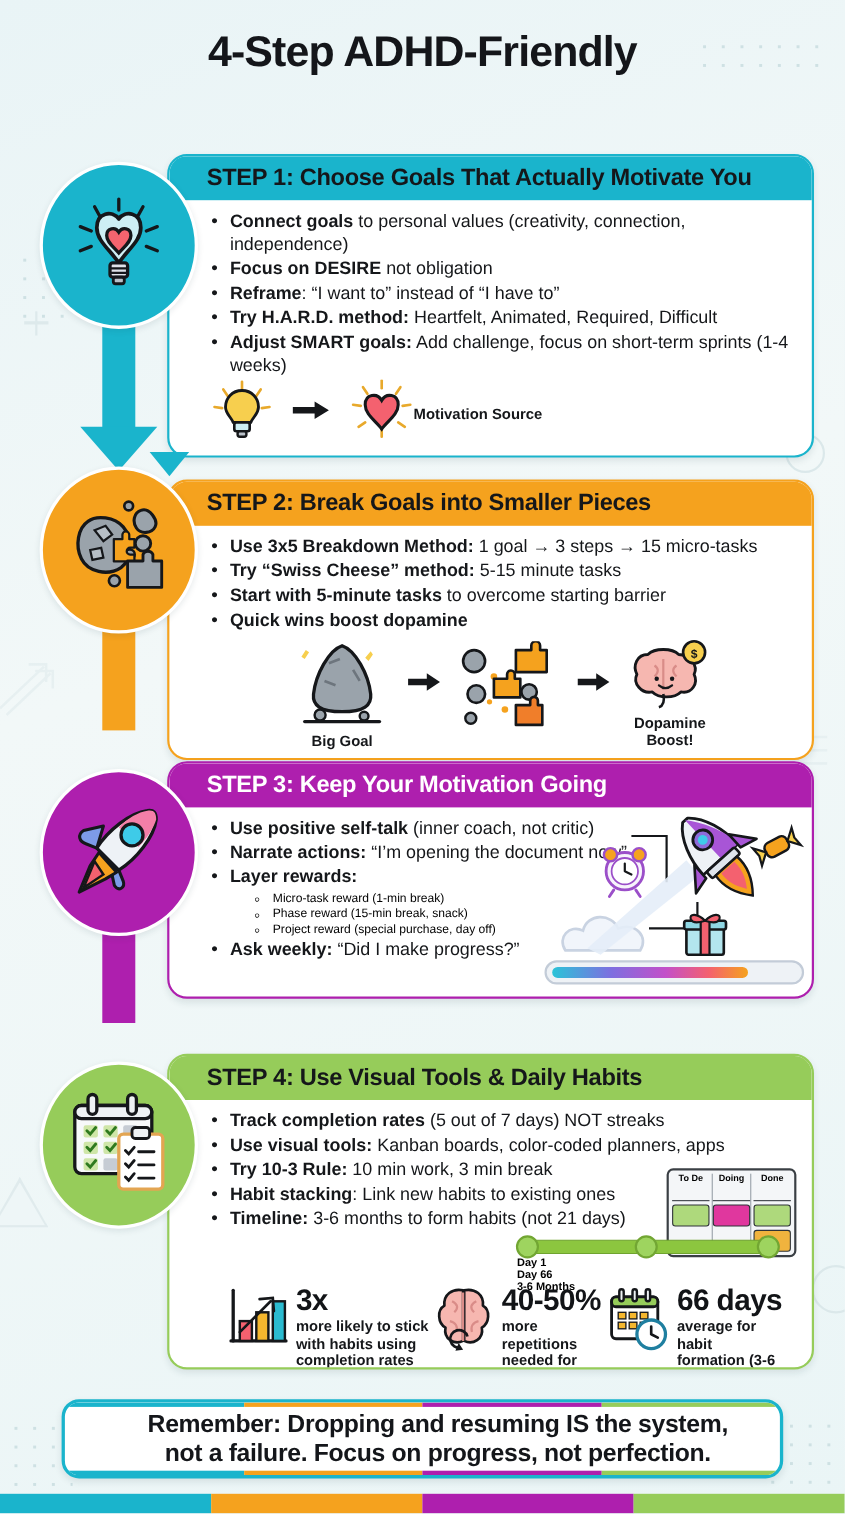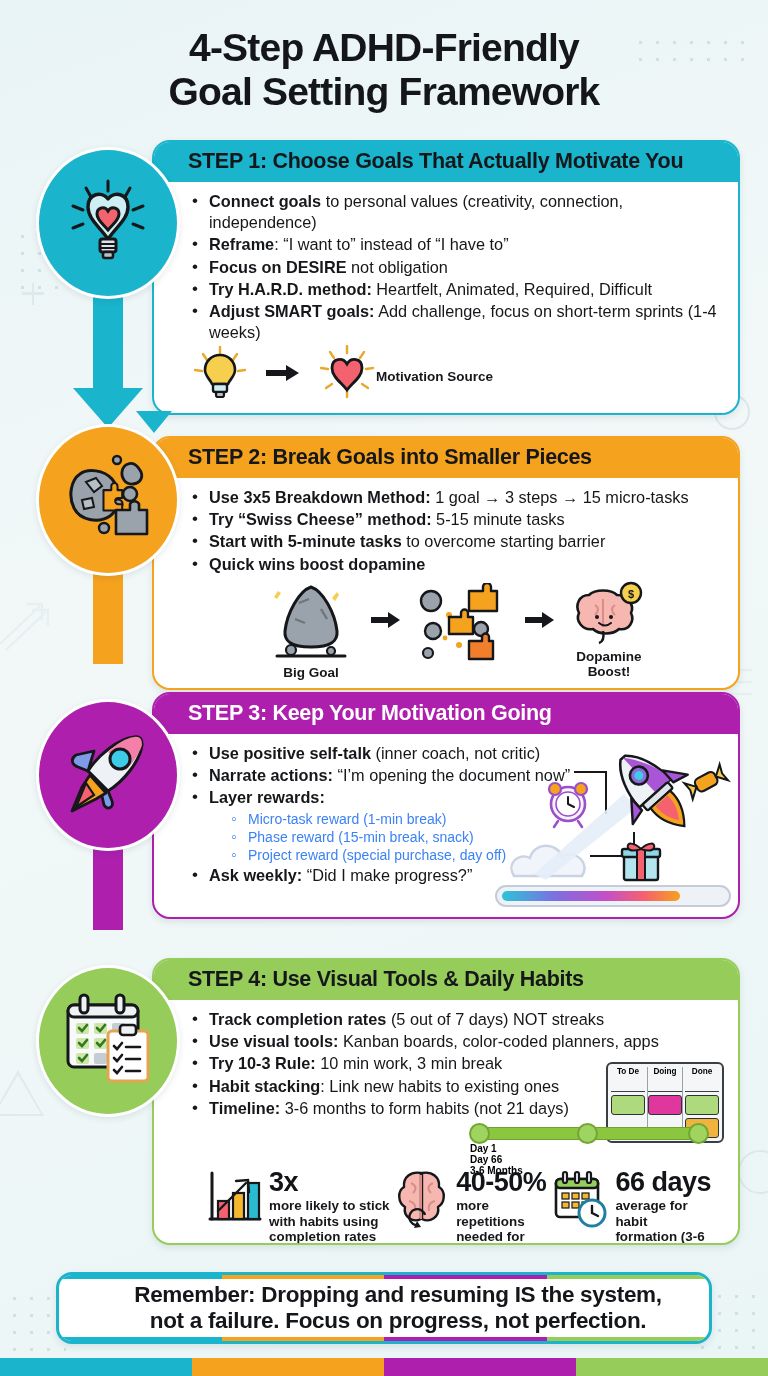--- a/index.html
+++ b/index.html
@@ -84,21 +84,21 @@
     color: #15171a;
     margin-bottom: 1px;
   }
   ul.bullets > li::before {
     content:"•"; position:absolute; left:0; top:-1px;
     font-size: 17px; color:#15171a;
   }
   ul.sub { list-style:none; margin-left: 22px; margin-top:1px;}
   ul.sub > li {
     position: relative; padding-left: 17px;
-    font-size: 14px; line-height: 1.30; color:#3b82f6;
+    font-size: 11px; line-height: 1.30; color:#000000;
   }
   ul.sub > li::before {
     content:"◦"; position:absolute; left:0; top:-1px; font-size:16px;
   }
   b.lead { font-weight: 800; }
 
   
   .bubble {
     position: absolute;
     width: 144px; height: 152px;
@@ -195,21 +195,20 @@
   </div>
   <div class="deco arrow-deco" style="right:2px;top:660px;width:60px;height:60px;">
     <svg width="60" height="60" viewBox="0 0 60 60">
       <path d="M20 10 L46 10 M14 22 L46 22 M22 34 L46 34" fill="none" stroke="#dde9eb" stroke-width="2.4"></path>
     </svg>
   </div>
   <div class="deco ring" style="right:-14px;top:1150px;width:44px;height:44px;"></div>
 
   <div class="title">
     <span>4-Step ADHD-Friendly</span>
-    <span class="l2">Goal Setting Framework</span>
   </div>
 
   <div class="bubble" style="--c:#1AB4CC; left:36px; top:147px;">
     <span>
       <svg width="96" height="96" viewBox="0 0 96 96">
         <g stroke="#15171A" stroke-width="3" stroke-linecap="round">
           <line x1="48" y1="8" x2="48" y2="18"></line>
           <line x1="26" y1="15" x2="31" y2="24"></line>
           <line x1="70" y1="15" x2="65" y2="24"></line>
           <line x1="13" y1="33" x2="23" y2="37"></line>
@@ -228,22 +227,22 @@
   </div>
   <div class="stem" style="--c:#1AB4CC; background:#1AB4CC; left:93px; top:290px; height:100px;"></div>
   <div class="arrowhead" style="--c:#1AB4CC; border-top-color:#1AB4CC; left:73px; top:388px;"></div>
 
   <div class="step" style="top:140px;">
     <div class="step-card" style="--c:#1AB4CC; --ht:#15171A;">
       <div class="step-head">STEP 1: Choose Goals That Actually Motivate You</div>
       <div class="step-body">
         <ul class="bullets">
           <li><b class="lead">Connect goals</b><span> to personal values (creativity, connection, independence)</span></li>
+          <li><b class="lead">Focus on DESIRE</b><span> not obligation</span></li>
           <li><b class="lead">Reframe</b><span>: “I want to” instead of “I have to”</span></li>
-          <li><b class="lead">Focus on DESIRE</b><span> not obligation</span></li>
           <li><b class="lead">Try H.A.R.D. method:</b><span> Heartfelt, Animated, Required, Difficult</span></li>
           <li><b class="lead">Adjust SMART goals:</b><span> Add challenge, focus on short-term sprints (1-4 weeks)</span></li>
         </ul>
         <div style="display:flex;flex-direction:row;align-items:center;margin-top:2px;">
           <div style="display:flex;align-items:center;gap:18px;">
             <span>
               <svg width="56" height="56" viewBox="0 0 56 56">
                 <g stroke="#E8A92B" stroke-width="2.4" stroke-linecap="round">
                   <line x1="28" y1="2" x2="28" y2="9"></line>
                     <line x1="11" y1="9" x2="15" y2="15"></line>

